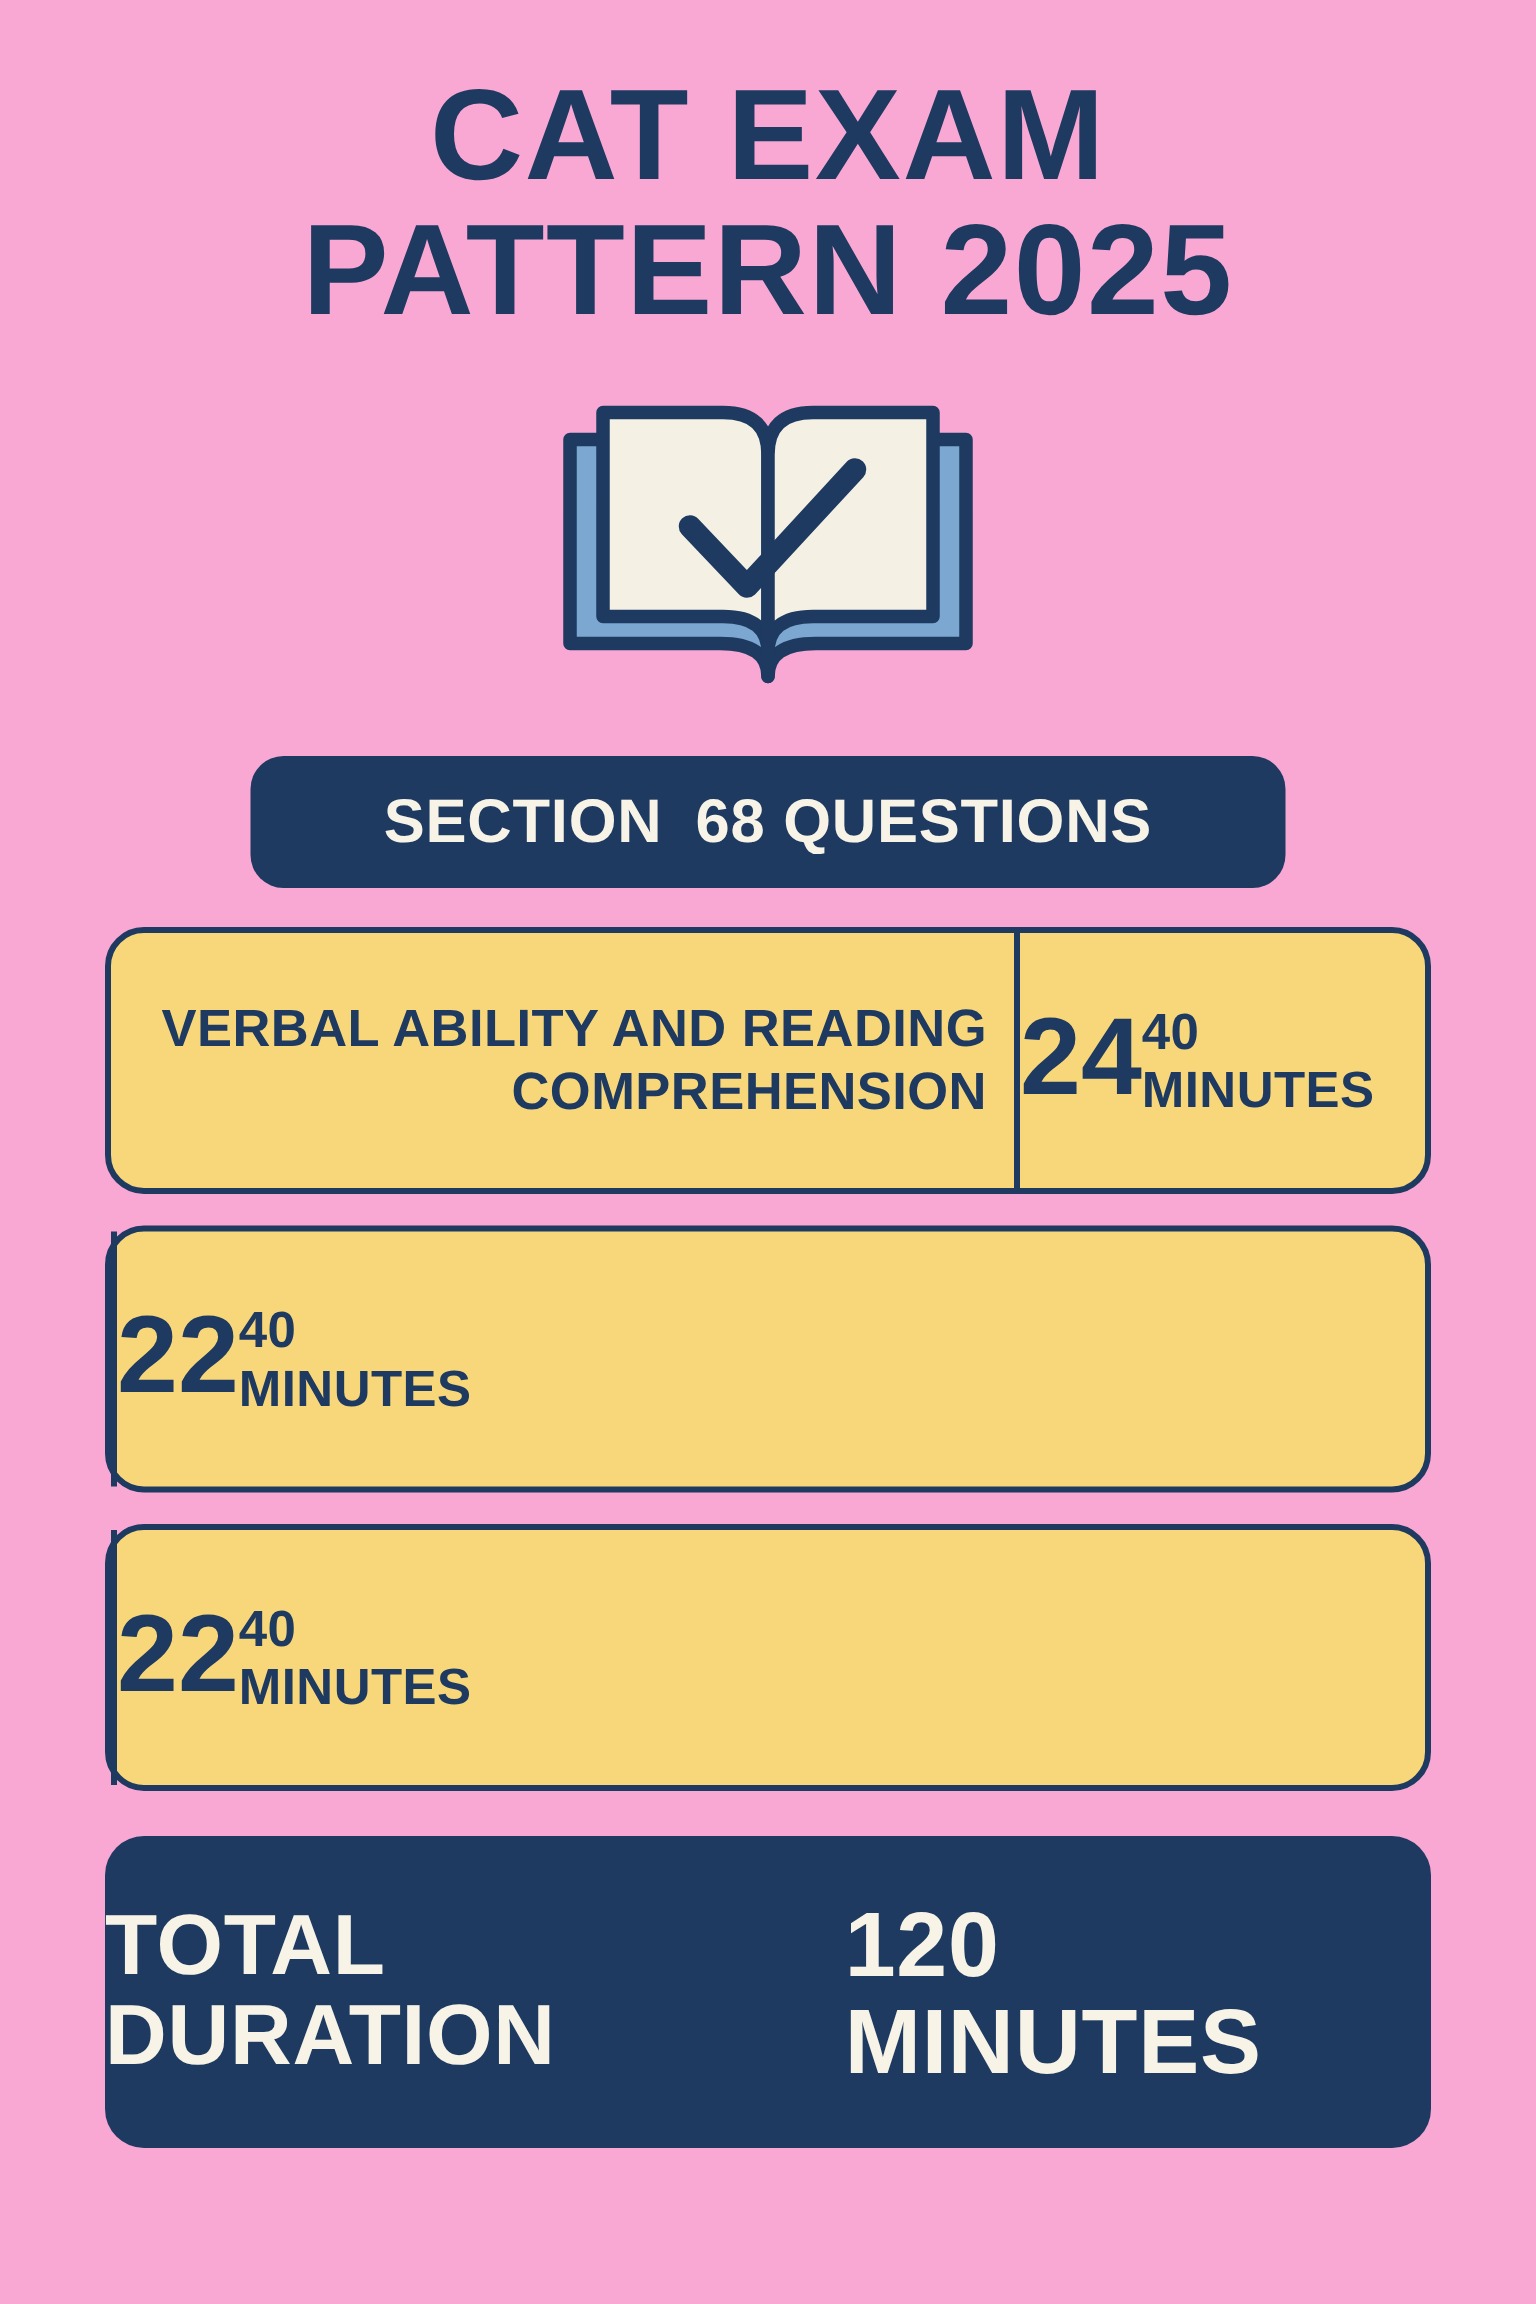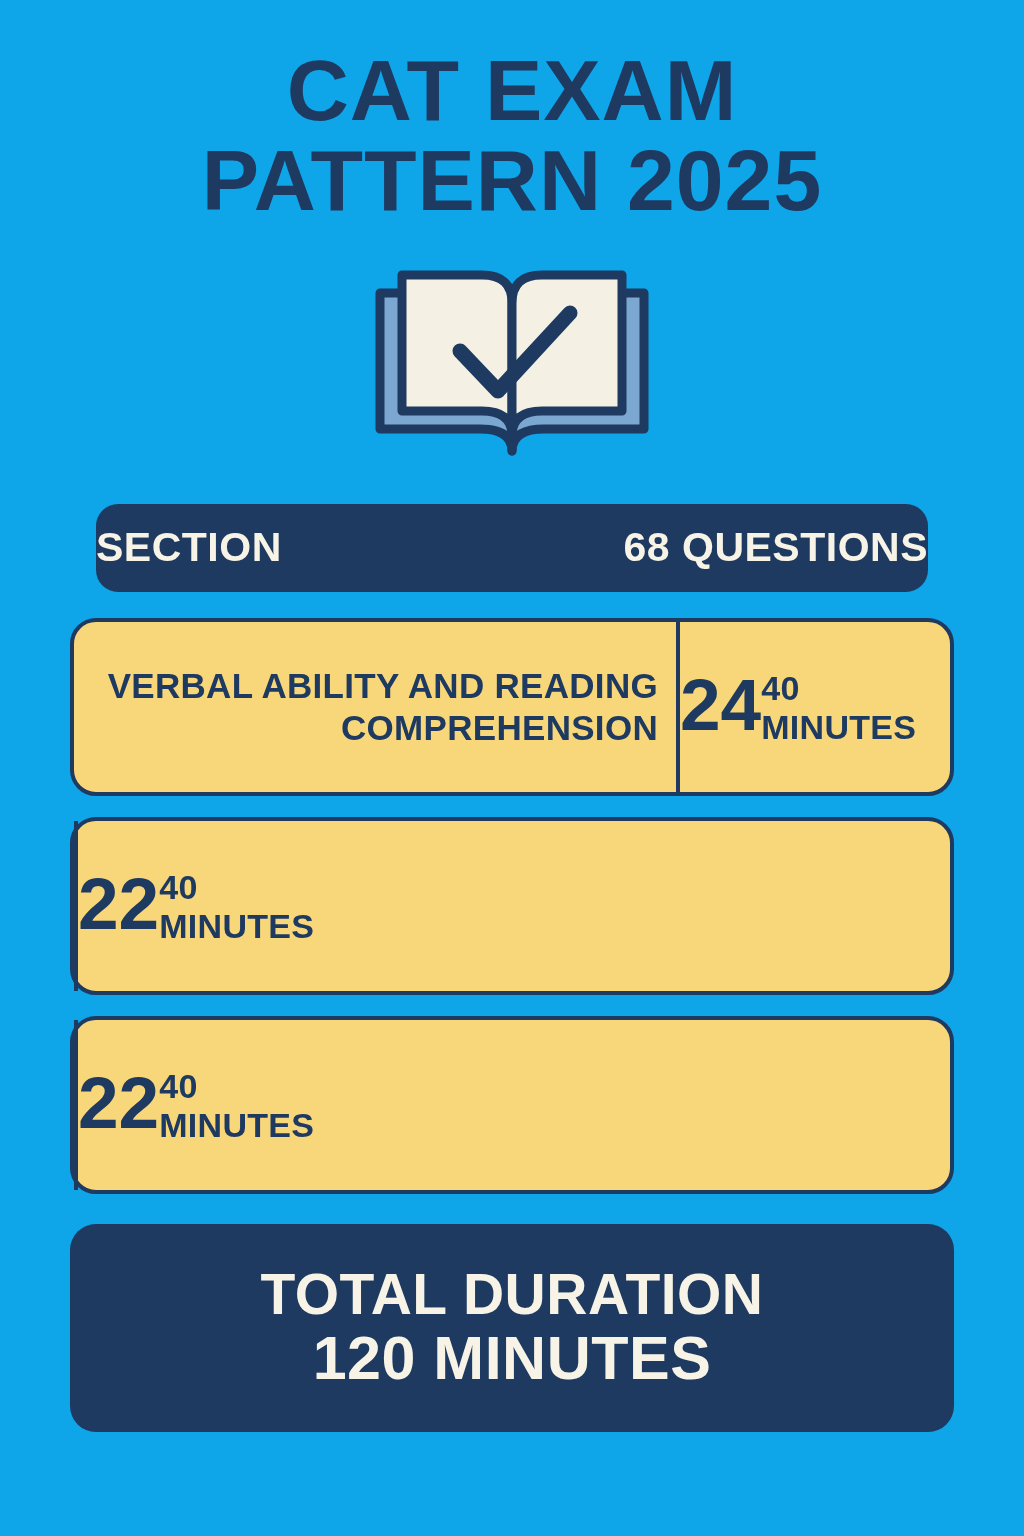--- a/index.html
+++ b/index.html
@@ -10,21 +10,21 @@
     width: 1024px;
     height: 1536px;
     background: #F8D77A;
     font-family: "Liberation Sans", sans-serif;
     overflow: hidden;
   }
   .poster {
     position: relative;
     width: 1024px;
     height: 1536px;
-    background: #0ea5e9;
+    background: #f9a8d4;
     box-sizing: border-box;
     display: flex;
     flex-direction: column;
     align-items: center;
   }
 
   
   .title-block {
     margin-top: 48px;
     text-align: center;
@@ -45,27 +45,27 @@
   
   .book-icon {
     margin-top: 32px;
     width: 300px;
     height: 215px;
   }
 
   
   .section-pill {
     margin-top: 34px;
-    width: 832px;
+    width: 690px;
     height: 88px;
     background: #1E3A61;
     border-radius: 22px;
     display: flex;
     align-items: center;
-    justify-content: space-between;
+    justify-content: center;
     gap: 22px;
   }
   .section-pill .pill-text {
     color: #F7F3E6;
     font-weight: bold;
     font-size: 41px;
     letter-spacing: 0.5px;
     text-transform: uppercase;
   }
 
@@ -130,21 +130,21 @@
   }
 
   
   .total-banner {
     margin-top: 30px;
     width: 884px;
     height: 208px;
     background: #1E3A61;
     border-radius: 26px;
     display: flex;
-    flex-direction: column;
+    flex-direction: row;
     align-items: center;
     justify-content: center;
   }
   .total-line1 {
     color: #F7F3E6;
     font-weight: bold;
     font-size: 57px;
     letter-spacing: 0.5px;
     text-transform: uppercase;
     line-height: 1.05;

